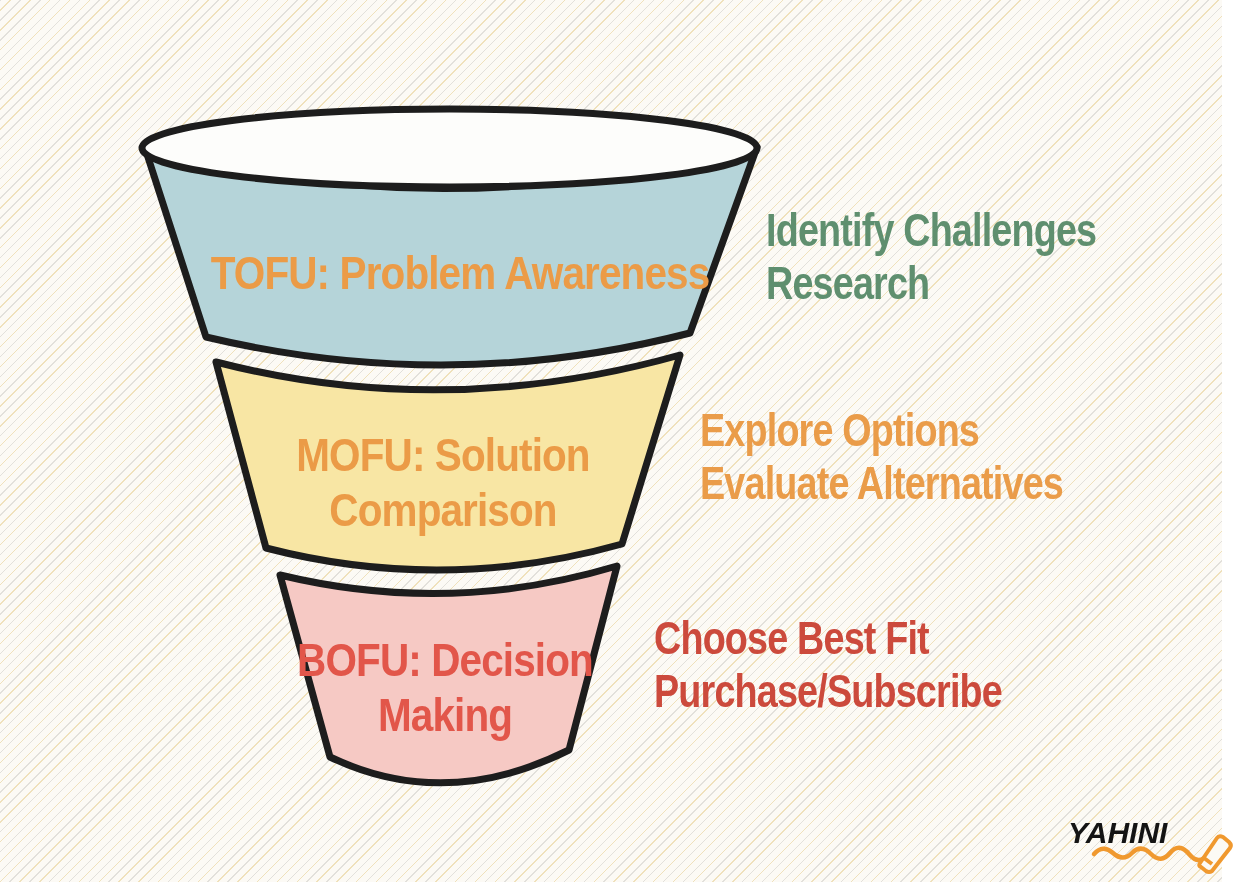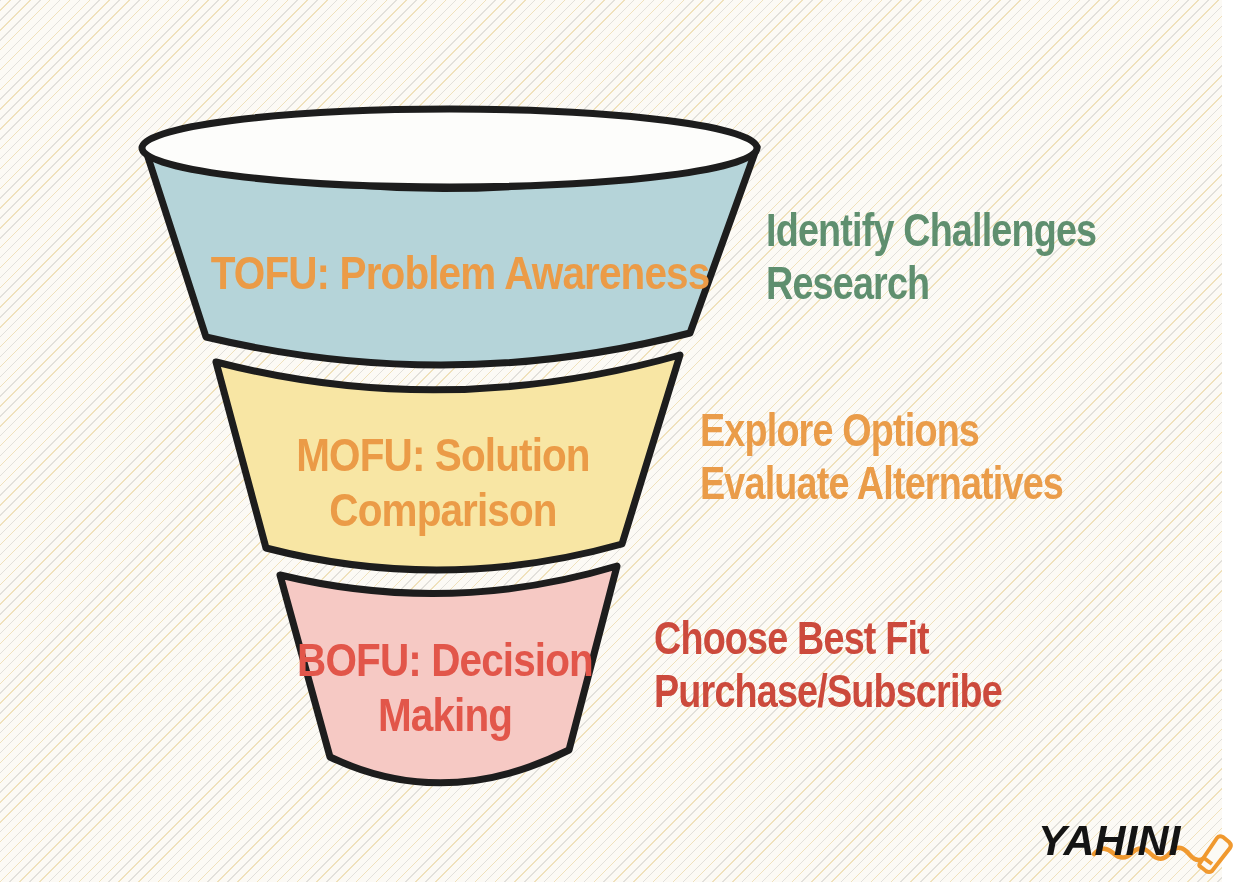--- a/index.html
+++ b/index.html
@@ -37,23 +37,23 @@
     font-size: 46px;
     line-height: 53px;
     letter-spacing: -1px;
     transform: scaleX(0.82);
     transform-origin: left top;
     white-space: nowrap;
   }
 
   .logo-text {
     position: absolute;
-    left: 1038px;
+    left: 1068px;
     top: 816px;
-    font-size: 43px;
+    font-size: 30px;
     font-weight: bold;
     font-style: italic;
     letter-spacing: 0px;
     white-space: nowrap;
   }
 </style>
 </head>
 <body>
 
 <div class="canvas">

